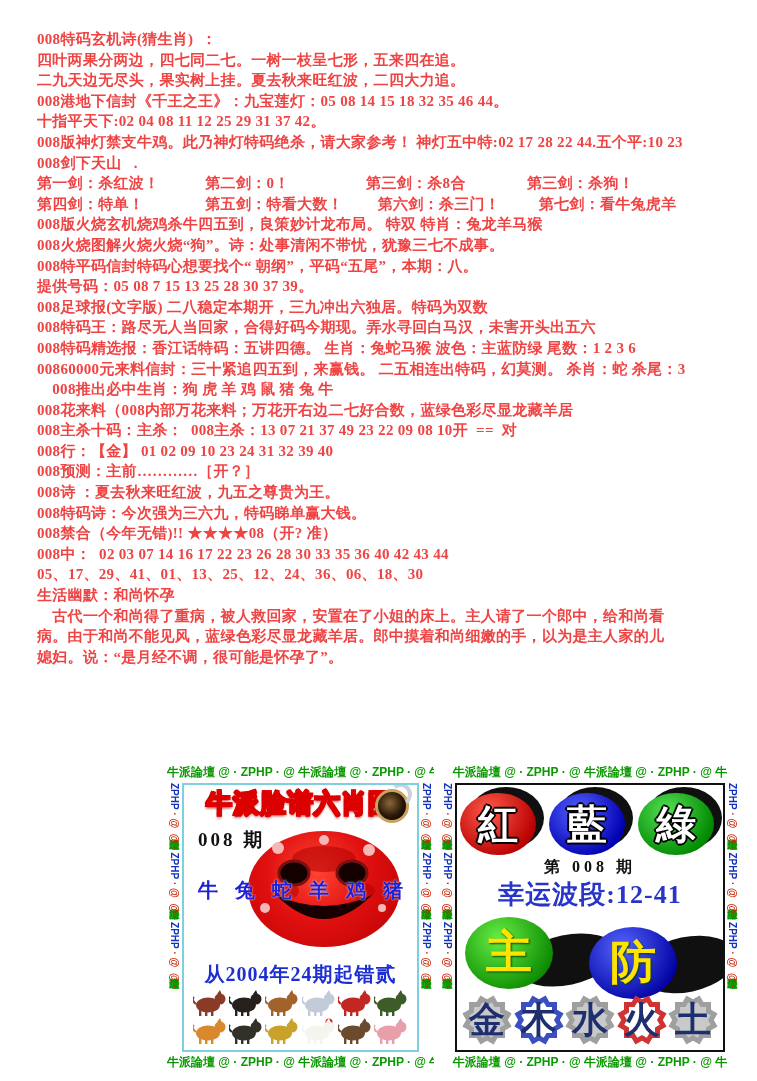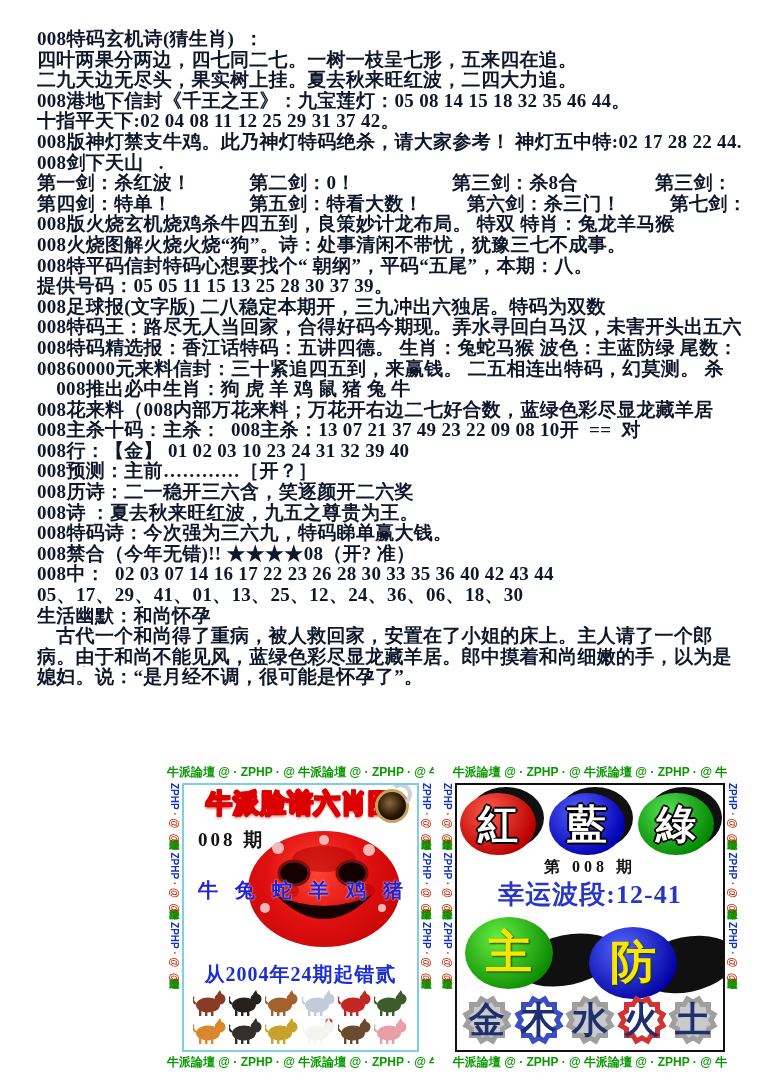--- a/index.html
+++ b/index.html
@@ -3,22 +3,22 @@
 <meta charset="utf-8">
 <style>
   html,body{margin:0;padding:0;}
   body{
     width:757px;height:1081px;background:#ffffff;position:relative;overflow:hidden;
     font-family:"Liberation Serif","DejaVu Serif",serif;
   }
   
   .doc{position:absolute;left:37px;top:29px;width:710px;}
   .doc .ln{
-    white-space:pre-wrap;font-size:19px;line-height:20.6px;height:20.6px;
-    color:#0f172a;font-weight:600;letter-spacing:.3px;overflow:hidden;
+    white-space:pre-wrap;font-size:15px;line-height:20.6px;height:20.6px;
+    color:#ef4444;font-weight:600;letter-spacing:.3px;overflow:hidden;
   }
   
   .panel{position:absolute;display:flex;flex-direction:column;background:#fff;}
   #leftPanel{left:167px;top:762px;width:267px;height:311px;}
   #rightPanel{left:440px;top:762px;width:300px;height:311px;}
   .h-strip{
     height:21px;line-height:21px;text-align:center;overflow:hidden;white-space:nowrap;
     font-family:"Liberation Sans","DejaVu Sans",sans-serif;
     font-weight:bold;font-size:12px;color:#0a9900;letter-spacing:0;
   }
@@ -97,31 +97,30 @@
     <div class="ln">二九天边无尽头，果实树上挂。夏去秋来旺红波，二四大力追。</div>
     <div class="ln">008港地下信封《千王之王》：九宝莲灯：05 08 14 15 18 32 35 46 44。</div>
     <div class="ln">十指平天下:02 04 08 11 12 25 29 31 37 42。</div>
     <div class="ln">008版神灯禁支牛鸡。此乃神灯特码绝杀，请大家参考！ 神灯五中特:02 17 28 22 44.五个平:10 23</div>
     <div class="ln">008剑下天山   .</div>
     <div class="ln">第一剑：杀红波！　　　第二剑：0！　　　　　第三剑：杀8合　　　　第三剑：杀狗！</div>
     <div class="ln">第四剑：特单！　　　　第五剑：特看大数！　　 第六剑：杀三门！　　  第七剑：看牛兔虎羊</div>
     <div class="ln">008版火烧玄机烧鸡杀牛四五到，良策妙计龙布局。 特双 特肖：兔龙羊马猴</div>
     <div class="ln">008火烧图解火烧火烧“狗”。诗：处事清闲不带忧，犹豫三七不成事。</div>
     <div class="ln">008特平码信封特码心想要找个“ 朝纲”，平码“五尾”，本期：八。</div>
-    <div class="ln">提供号码：05 05 11 15 13 25 28 30 37 39。</div>
+    <div class="ln">提供号码：05 08 7 15 13 25 28 30 37 39。</div>
     <div class="ln">008足球报(文字版) 二八稳定本期开，三九冲出六独居。特码为双数</div>
     <div class="ln">008特码王：路尽无人当回家，合得好码今期现。弄水寻回白马汉，未害开头出五六</div>
     <div class="ln">008特码精选报：香江话特码：五讲四德。 生肖：兔蛇马猴 波色：主蓝防绿 尾数：1 2 3 6</div>
     <div class="ln">00860000元来料信封：三十紧追四五到，来赢钱。 二五相连出特码，幻莫测。 杀肖：蛇 杀尾：3</div>
     <div class="ln">　008推出必中生肖：狗 虎 羊 鸡 鼠 猪 兔 牛</div>
     <div class="ln">008花来料（008内部万花来料；万花开右边二七好合数，蓝绿色彩尽显龙藏羊居</div>
     <div class="ln">008主杀十码：主杀：  008主杀：13 07 21 37 49 23 22 09 08 10开  ==  对</div>
-    <div class="ln">008行：【金】 01 02 03 10 23 24 31 32 39 40</div>
+    <div class="ln">008行：【金】 01 02 09 10 23 24 31 32 39 40</div>
     <div class="ln">008预测：主前…………［开？］</div>
-    <div class="ln">008历诗：二一稳开三六含，笑逐颜开二六奖</div>
     <div class="ln">008诗 ：夏去秋来旺红波，九五之尊贵为王。</div>
     <div class="ln">008特码诗：今次强为三六九，特码睇单赢大钱。</div>
     <div class="ln">008禁合（今年无错)!! ★★★★08（开? 准）</div>
     <div class="ln">008中：  02 03 07 14 16 17 22 23 26 28 30 33 35 36 40 42 43 44</div>
     <div class="ln">05、17、29、41、01、13、25、12、24、36、06、18、30</div>
     <div class="ln">生活幽默：和尚怀孕</div>
     <div class="ln">　古代一个和尚得了重病，被人救回家，安置在了小姐的床上。主人请了一个郎中，给和尚看</div>
     <div class="ln">病。由于和尚不能见风，蓝绿色彩尽显龙藏羊居。郎中摸着和尚细嫩的手，以为是主人家的儿</div>
     <div class="ln">媳妇。说：“是月经不调，很可能是怀孕了”。</div>
   </div>

